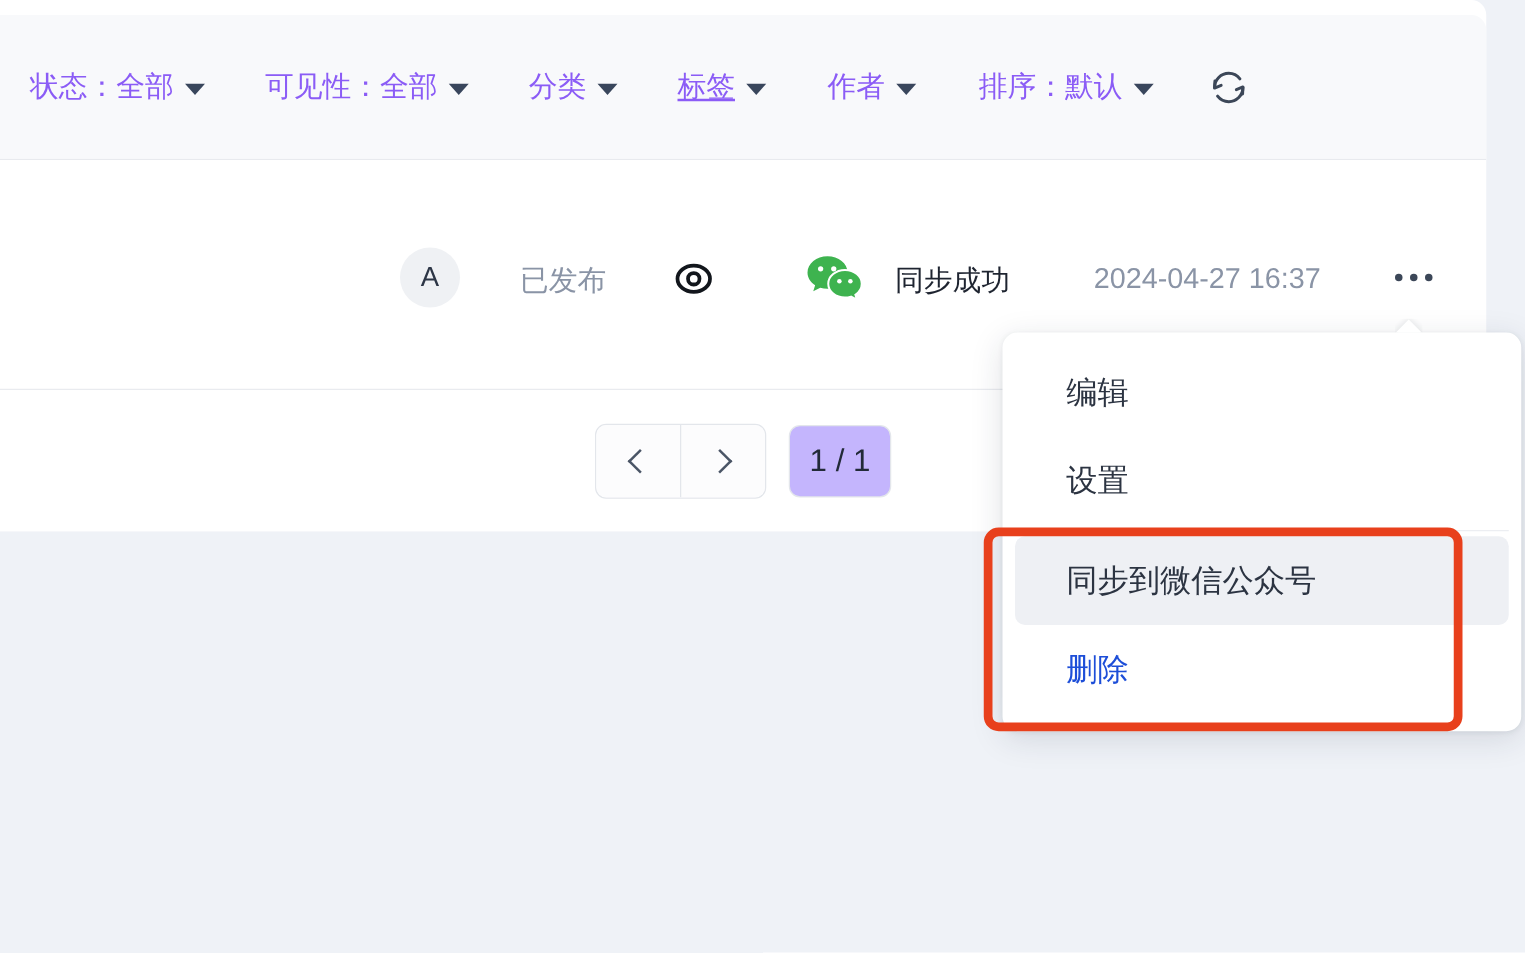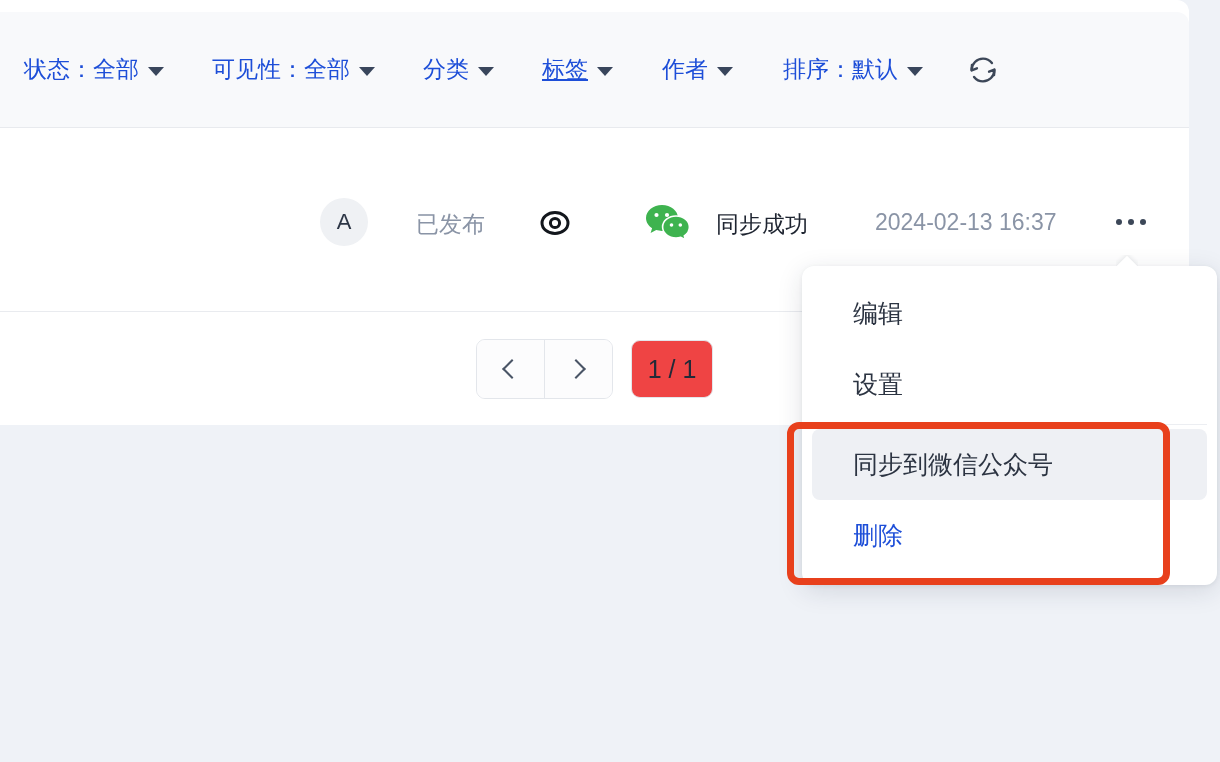--- a/index.html
+++ b/index.html
@@ -39,21 +39,21 @@
     border-top-right-radius: 12px;
     border-bottom: 1px solid #e8eaee;
     display: flex;
     align-items: center;
     box-sizing: border-box;
   }
   .filter {
     display: flex;
     align-items: center;
     gap: 9px;
-    color: #1d4ed8;
+    color: #8b5cf6;
     font-size: 23px;
     cursor: pointer;
     white-space: nowrap;
     user-select: none;
   }
   .filter-label { letter-spacing: 0px; }
   .caret {
     width: 0; height: 0;
     border-left: 8px solid transparent;
     border-right: 8px solid transparent;
@@ -181,21 +181,21 @@
     border-right: 2.5px solid #4a5566;
   }
   .chev.left  { transform: rotate(-135deg); margin-left: 4px; }
   .chev.right { transform: rotate(45deg);   margin-right: 4px; }
   .page-ind {
     min-width: 82px;
     height: 58px;
     padding: 0 16px;
     border: 1px solid #e3e6eb;
     border-radius: 9px;
-    background: #ef4444;
+    background: #c4b5fd;
     display: flex;
     align-items: center;
     justify-content: center;
     font-size: 25px;
     color: #222a38;
     box-sizing: border-box;
   }
 
   
   .menu {
@@ -329,21 +329,21 @@
       <circle cx="11.5" cy="12" r="2.1" fill="#ffffff"></circle>
       <circle cx="22" cy="12" r="2.1" fill="#ffffff"></circle>
       <path d="M31 13c-7.4 0-13.4 4.9-13.4 11 0 6.1 6 11 13.4 11 1.7 0 3.3-.3 4.8-.7l4.7 2.4-1.2-3.9c3.1-2 5.1-5.2 5.1-8.8 0-6.1-6-11-13.4-11z" fill="#3eb34f" stroke="#ffffff" stroke-width="1.6"></path>
       <circle cx="26.5" cy="22" r="1.8" fill="#ffffff"></circle>
       <circle cx="35.3" cy="22" r="1.8" fill="#ffffff"></circle>
     </svg>
   </div>
 
   <div class="sync-text">同步成功</div>
 
-  <div class="date-text">2024-02-13 16:37</div>
+  <div class="date-text">2024-04-27 16:37</div>
 
   <div class="more-btn">
     <span></span>
     <span></span>
     <span></span>
   </div>
 
   <div class="pagination">
     <div class="pager-group">
       <div class="pager-btn">

